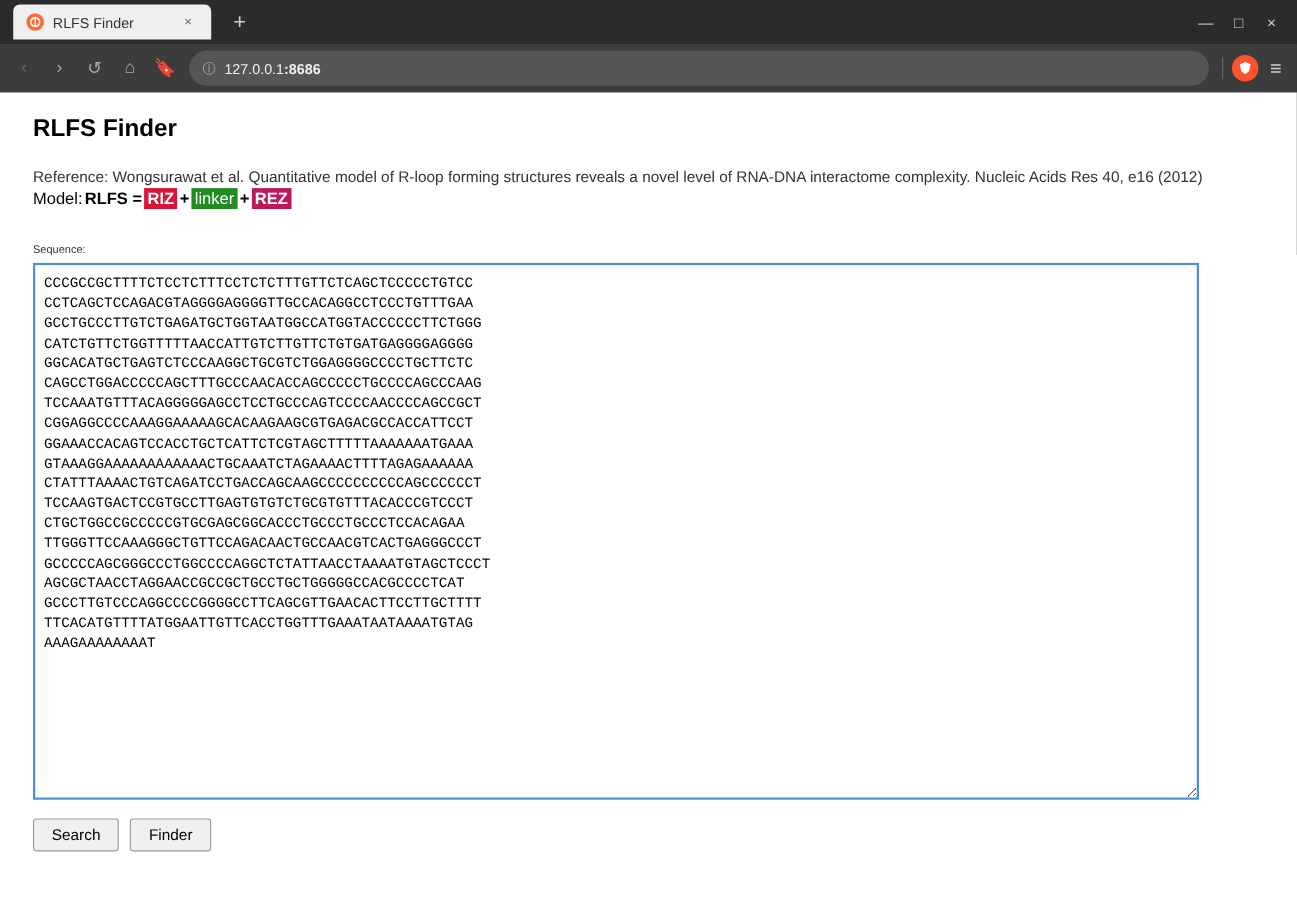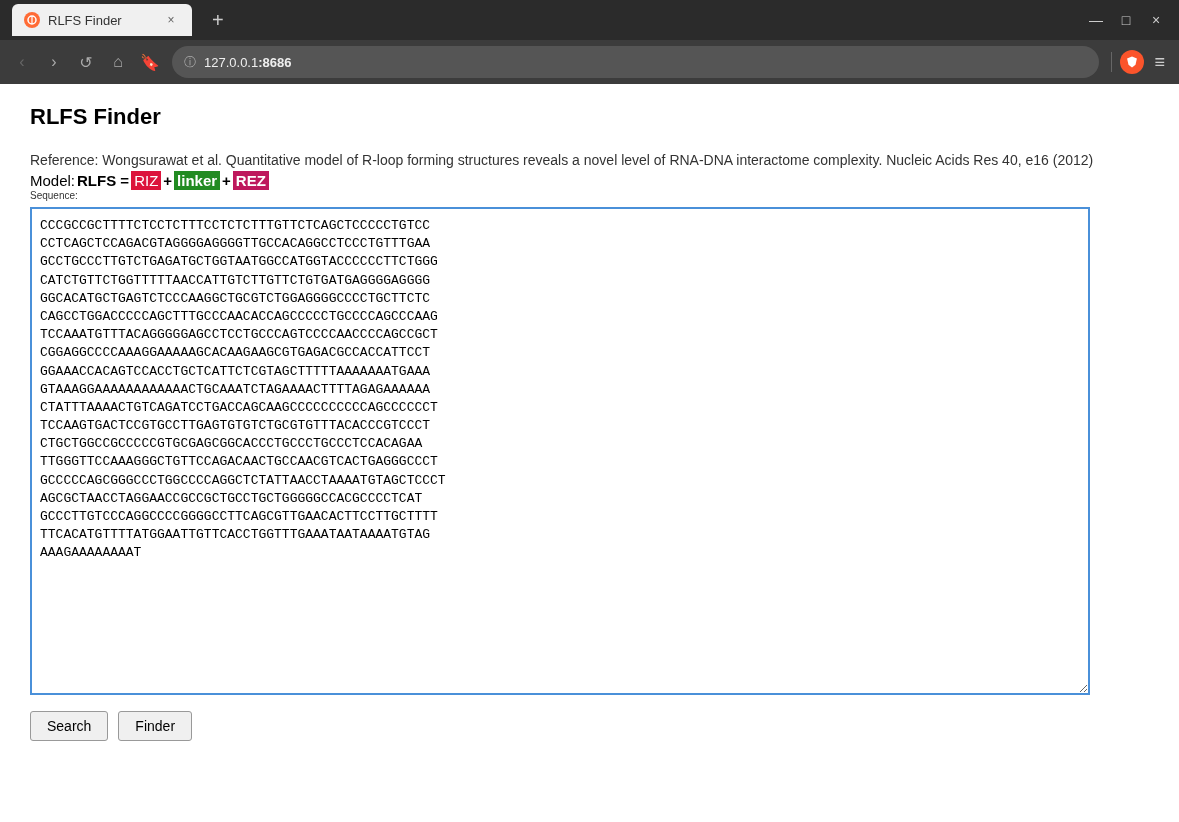--- a/index.html
+++ b/index.html
@@ -204,43 +204,43 @@
 
     .reference-text {
       font-size: 14px;
       color: #333;
       line-height: 1.5;
     }
 
     .model-line {
       font-size: 15px;
       color: #000;
-      margin-bottom: 0;
+      margin-bottom: 32px;
       display: flex;
       align-items: center;
       gap: 2px;
       flex-wrap: wrap;
     }
 
     .model-label {
       font-weight: normal;
     }
 
     .riz {
       background: #dc143c;
       color: white;
       padding: 1px 3px;
-      font-weight: normal;
+      font-weight: bold;
     }
 
     .linker {
       background: #228b22;
       color: white;
       padding: 1px 3px;
-      font-weight: bold;
+      font-weight: normal;
     }
 
     .rez {
       background: #be185d;
       color: white;
       padding: 1px 3px;
       font-weight: bold;
     }
 
     .plus-sign {

